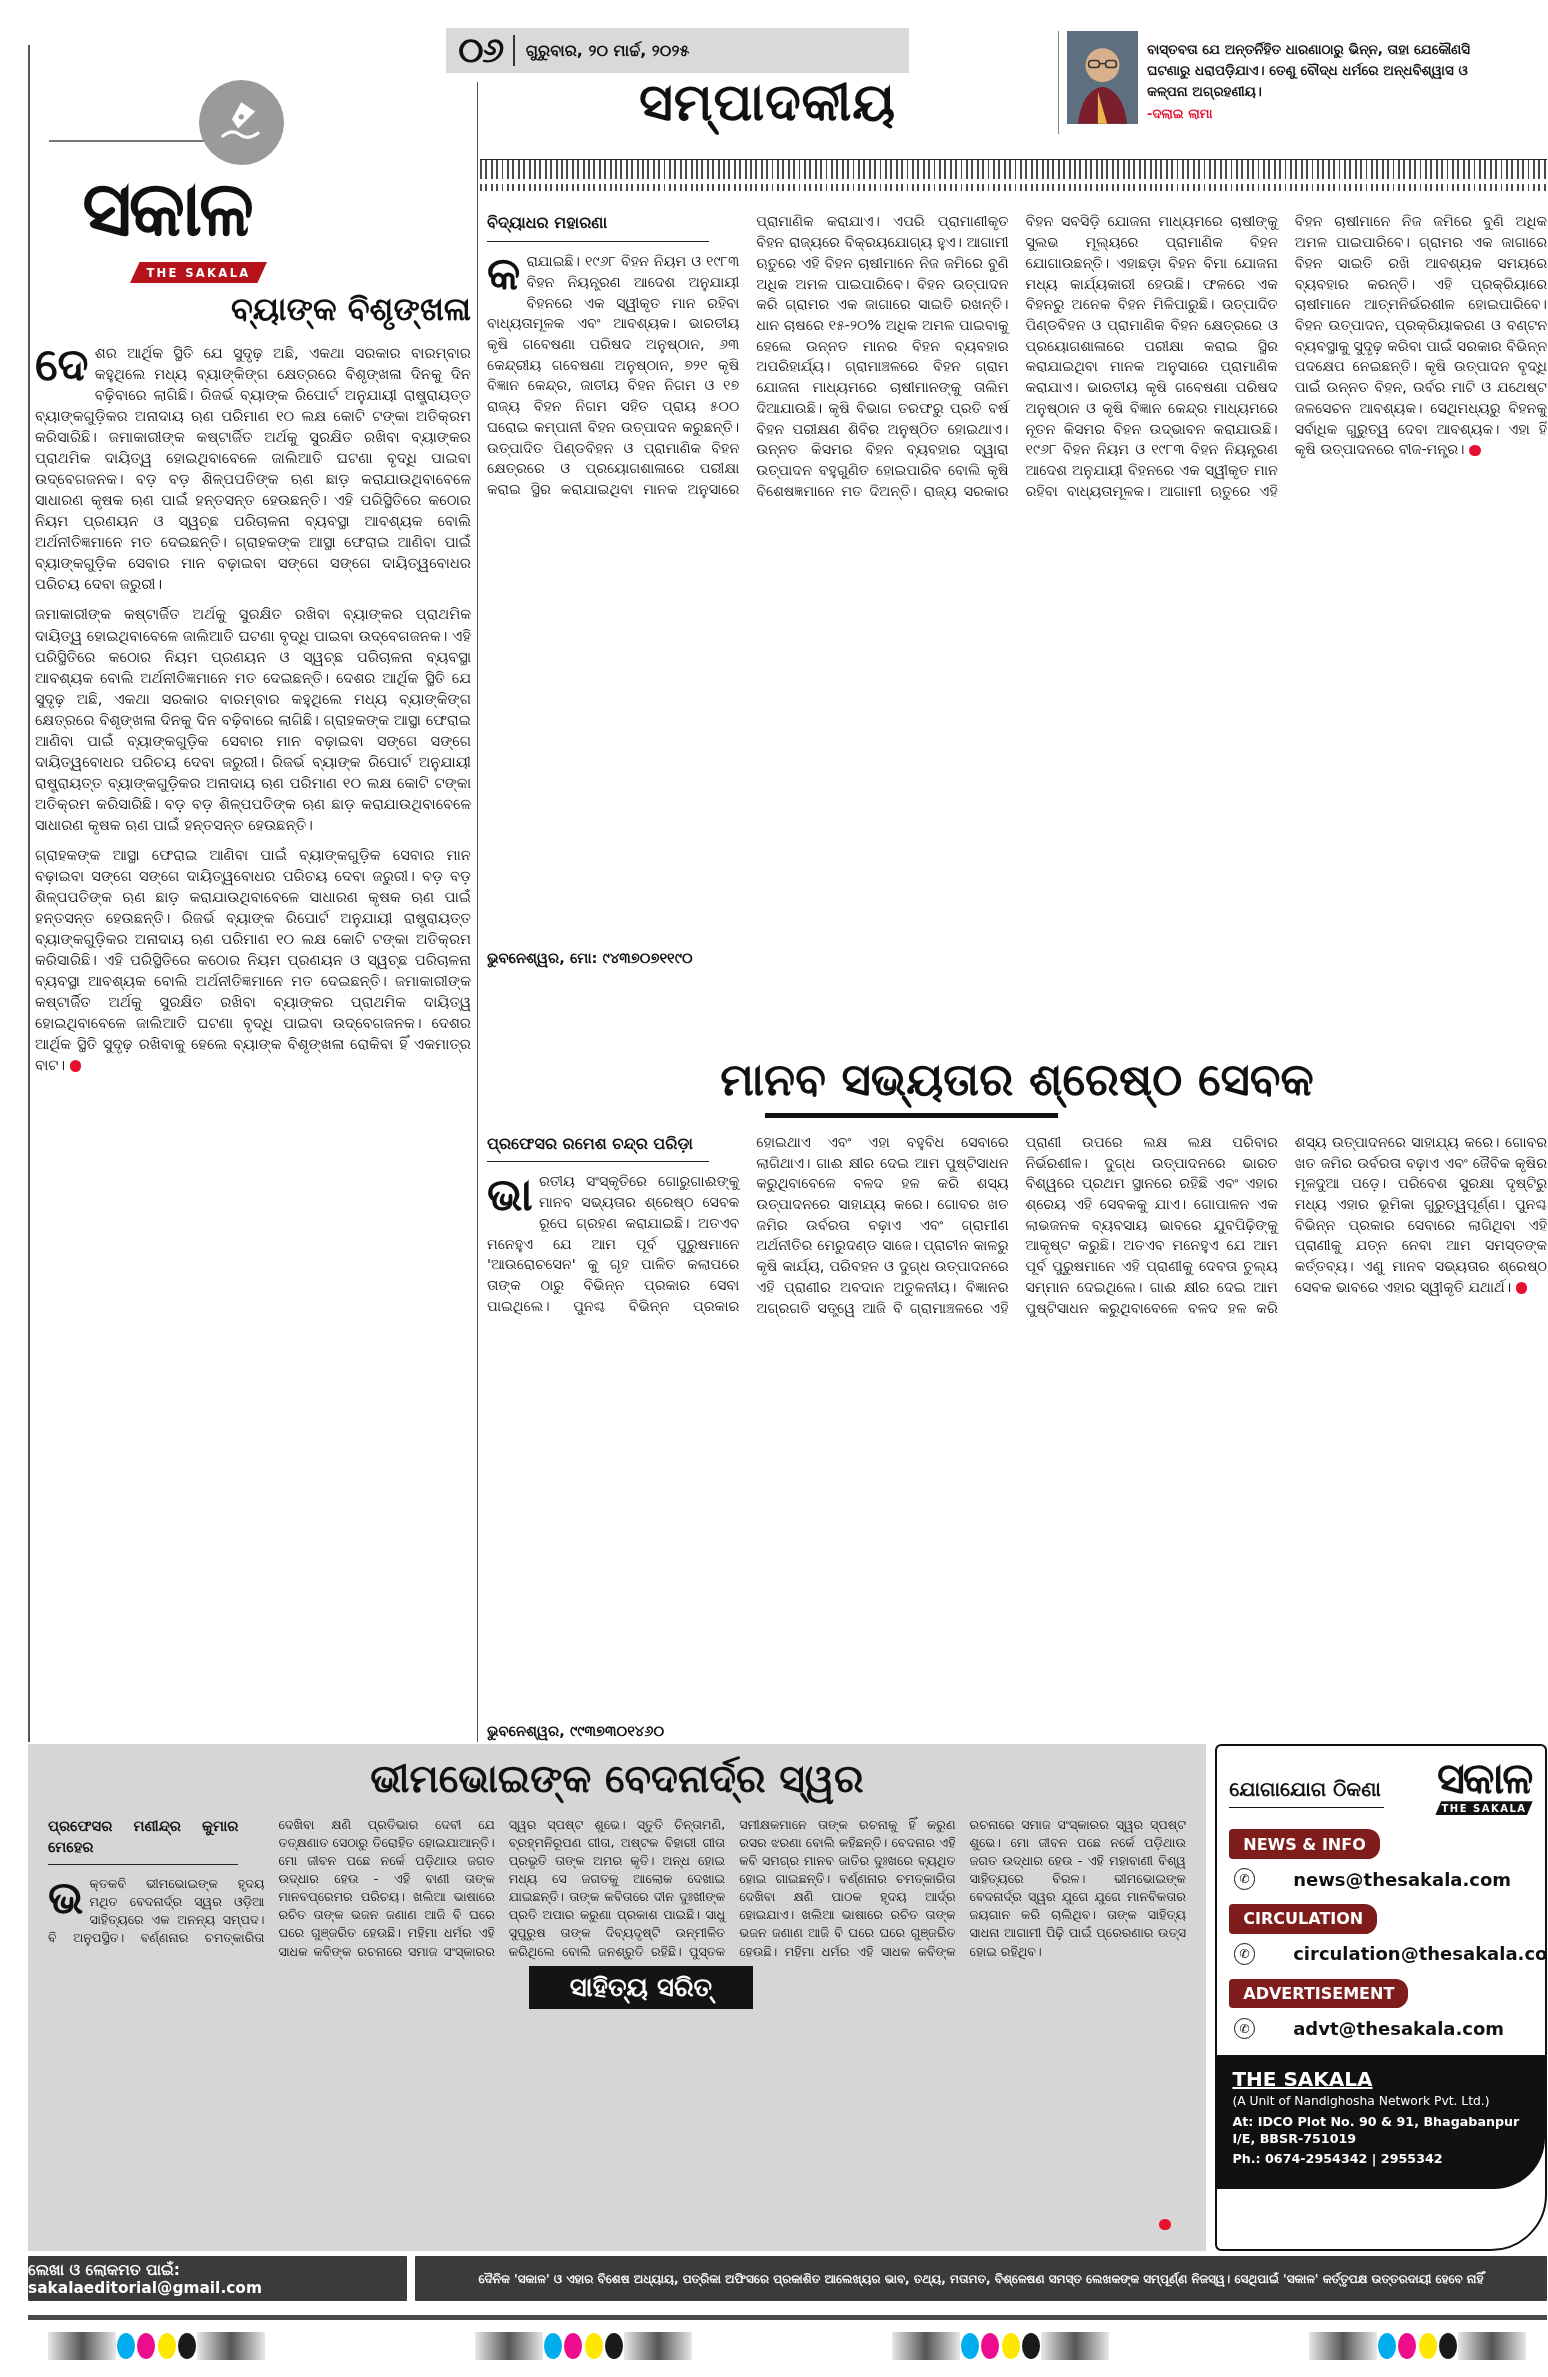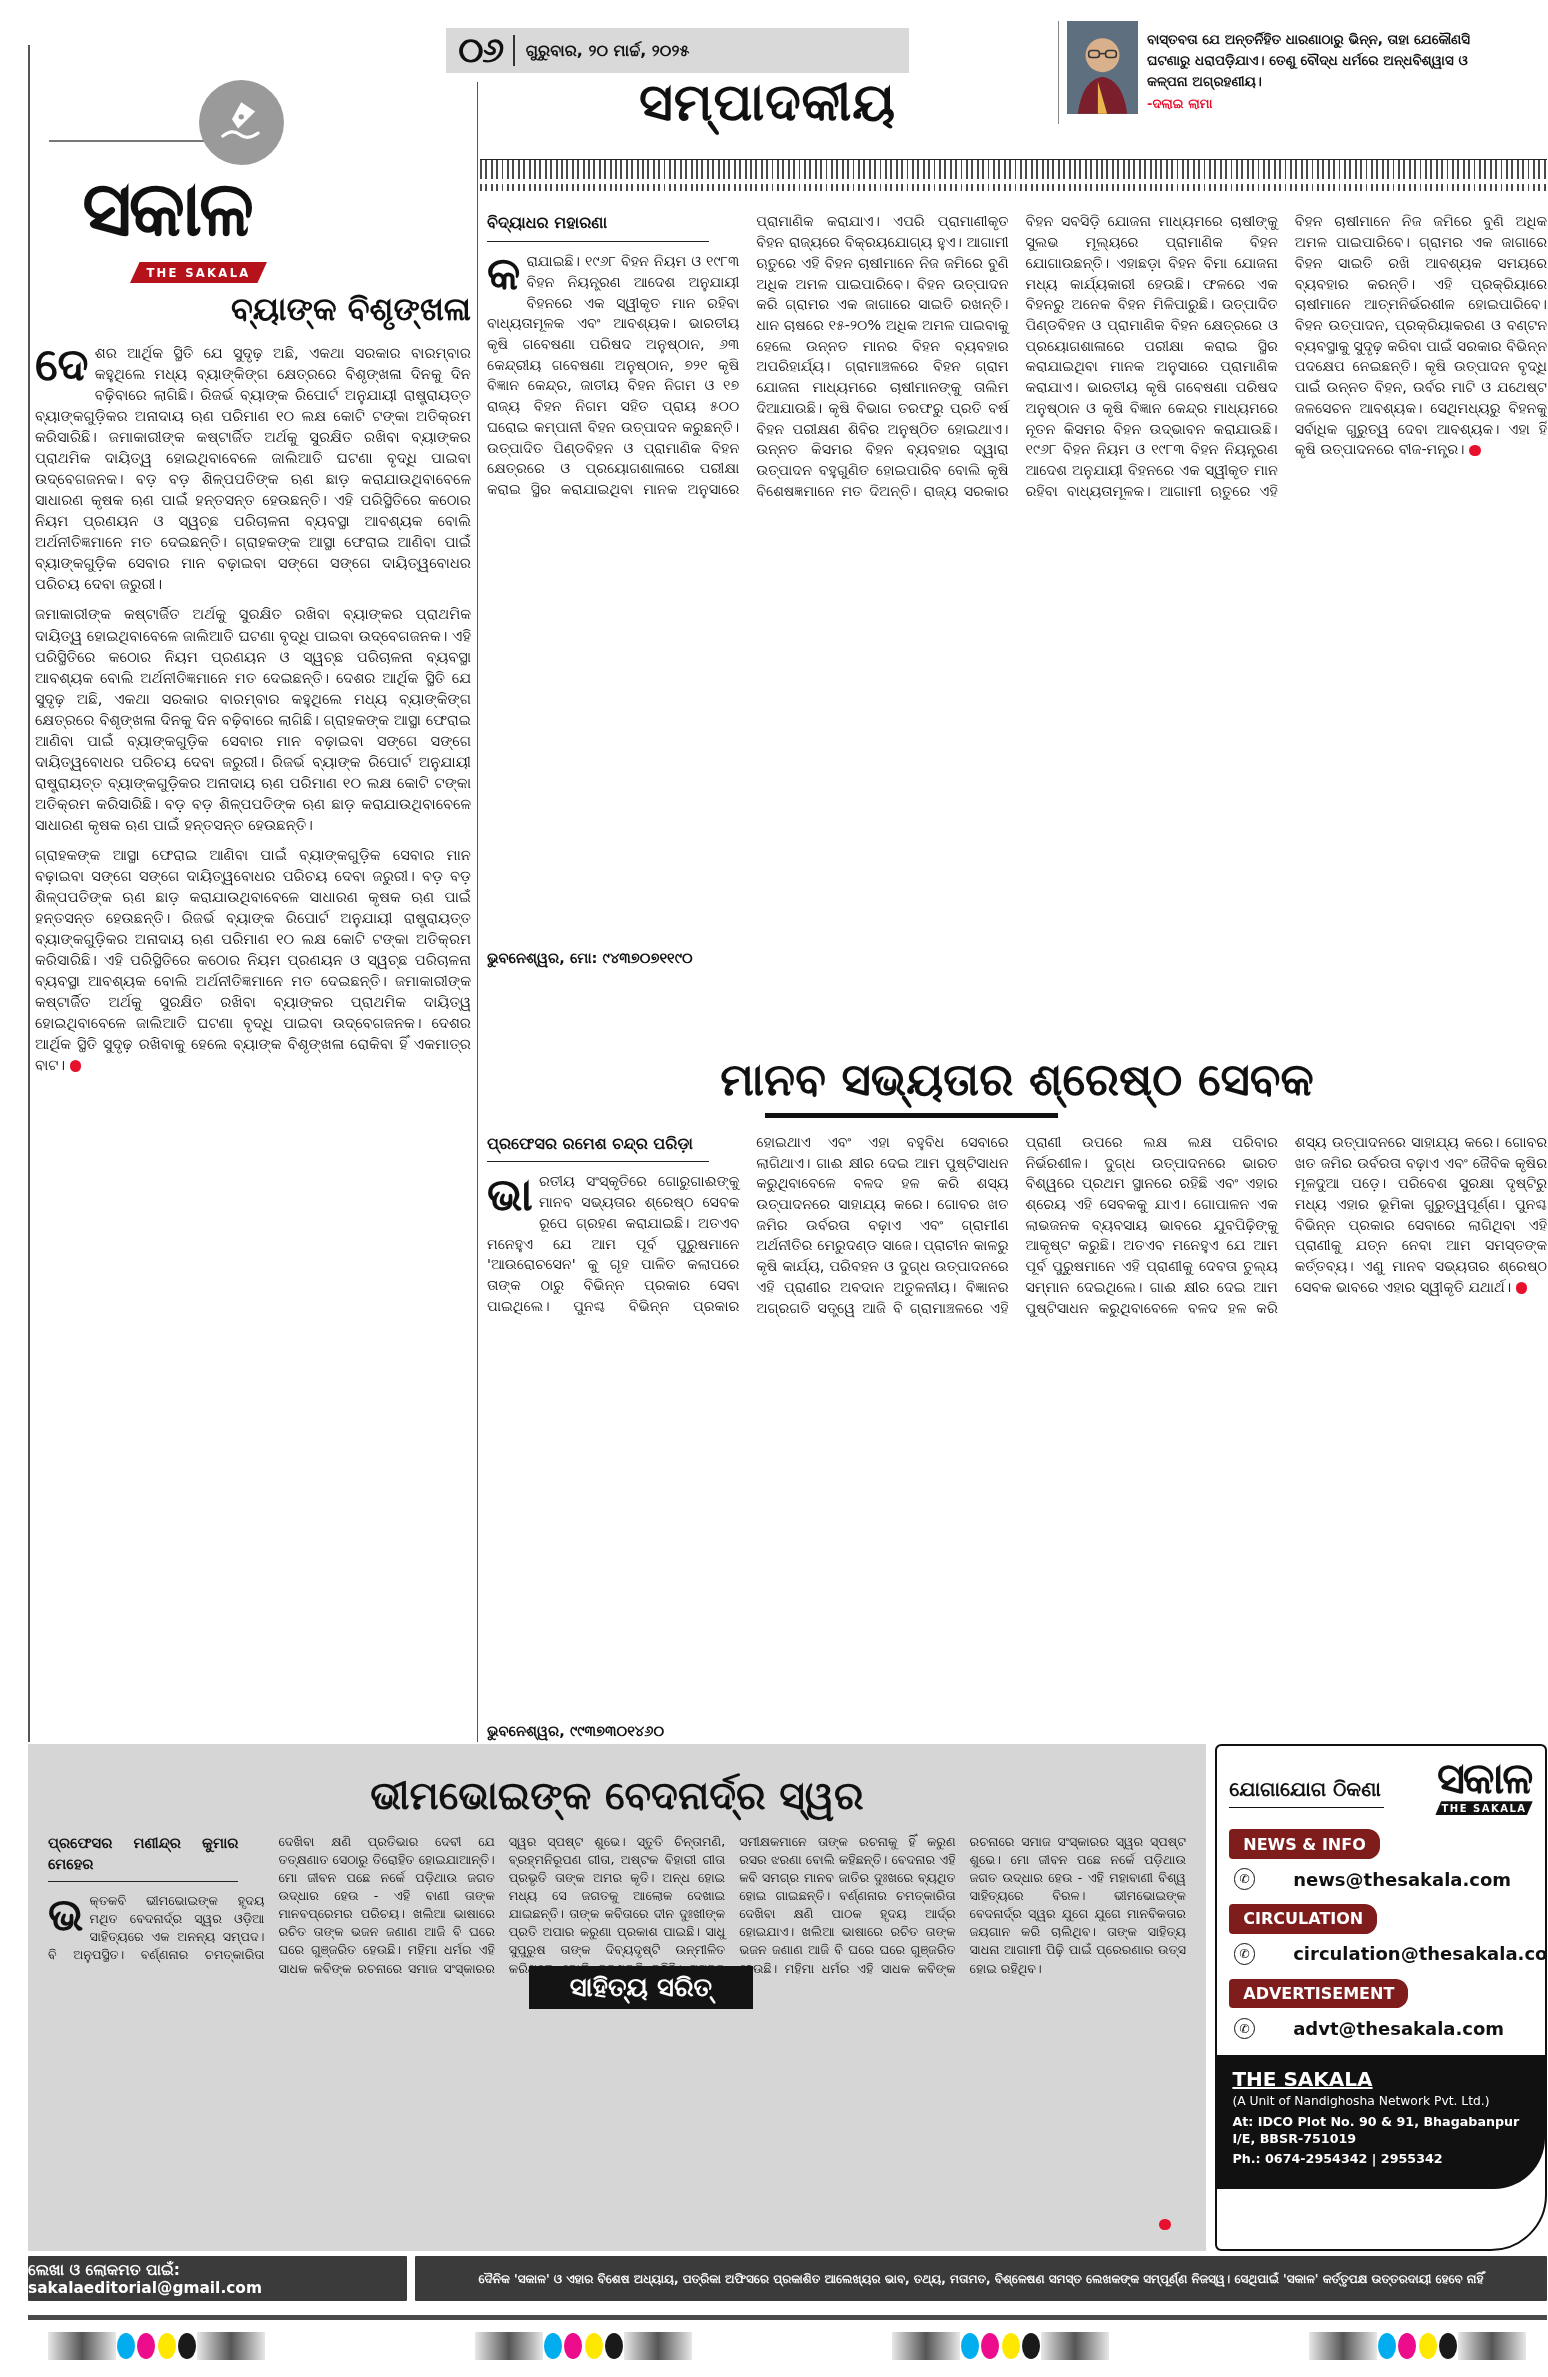--- a/index.html
+++ b/index.html
@@ -18,21 +18,21 @@
     background:#d9d9d9; display:flex; align-items:center; padding:0 12.3px; gap:10.8px; }
   #datebar .pageno { font-size:35px; font-weight:bold; letter-spacing:-1.5px; }
   #datebar .sep { width:1.5px; height:31px; background:#333; }
   #datebar .date { font-size:16px; font-weight:bold; }
 
   
   #editorial-title { position:absolute; left:486px; top:72px; width:563px;
     text-align:center; font-size:52px; font-weight:bold; letter-spacing:0.8px; }
 
   
-  #quote-box { position:absolute; left:1058px; top:21px; width:423px; height:103px;
+  #quote-box { position:absolute; left:1058px; top:31px; width:423px; height:103px;
     display:flex; gap:9.3px; border-left:1.5px solid #888; padding-left:7.7px; }
   #quote-photo { width:71px; height:93px; flex:0 0 71px; background:#5e6f80; }
   #quote-text { font-size:13.5px; font-weight:bold; line-height:1.55; padding-top:7.7px; }
   #quote-attr { color:#e8112d; font-weight:bold; font-size:13px; margin-top:4.6px; }
 
   
   .stripes { position:absolute; left:480px; width:1067px;
     background:repeating-linear-gradient(90deg,#4a4a4a 0 1.9px,#ffffff 1.9px 5.4px); }
   #stripe1 { top:159px; height:20px; border-top:1.9px solid #222; }
   #stripe2 { top:184px; height:7px; }
@@ -68,21 +68,21 @@
   .signoff { text-align:left; font-weight:bold; font-size:14.7px; margin-top:4.6px; }
 
   #civ-article { left:487px; top:1053px; width:1060px; }
   #civ-article h1 { text-align:center; font-size:45px; font-weight:bold; }
   #civ-underline { width:293px; height:4.6px; background:#111; margin:6.2px auto 0 278px; }
   #civ-flow { margin-top:14px; height:586px; column-count:4; }
 
   
   #gray-box { position:absolute; left:28px; top:1744px; width:1178px; height:507px;
     background:#d6d6d6; padding:12.3px 20px; }
-  #gray-box h1 { text-align:center; font-size:39px; font-weight:bold; margin-top:17px; }
+  #gray-box h1 { text-align:center; font-size:39px; font-weight:bold; margin-top:0; }
   #bhima-flow { margin-top:14px; height:401px; column-count:5; column-gap:14px;
     font-size:12.7px; line-height:1.42; text-align:justify; overflow:hidden; }
   #bhima-flow .byline { font-size:14.7px; }
   #sahitya-box { position:absolute; left:501px; top:222px; width:224px; height:43px;
     background:#141414; color:#fff; font-size:26px; font-weight:bold;
     display:flex; align-items:center; justify-content:center; }
   #bhima-end { position:absolute; right:35px; bottom:20px; }
 
   
   #contact-box { position:absolute; left:1215px; top:1744px; width:332px; height:507px;

